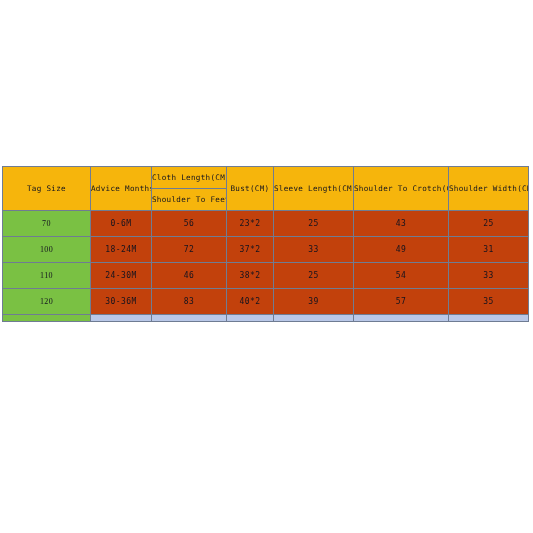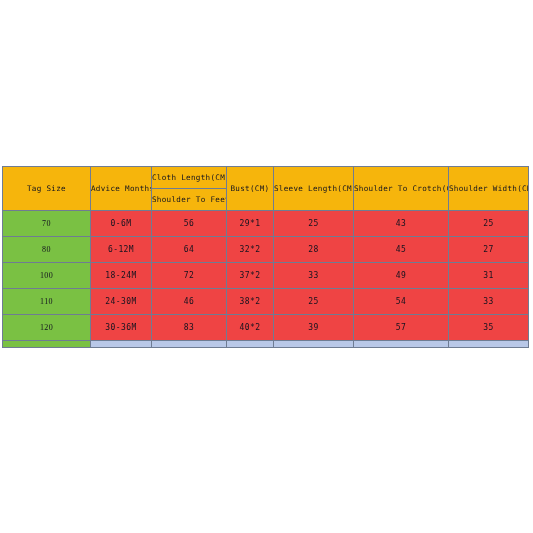--- a/index.html
+++ b/index.html
@@ -58,21 +58,21 @@
     line-height: 21px;
     text-align: center;
     white-space: nowrap;
   }
   td.split-cell .split-top {
     border-bottom: 1px solid #6f7c93;
   }
 
   
   tr.data-row td {
-    background: #ef4444;
+    background: #c2410c;
     height: 25px;
     font-size: 8px;
     letter-spacing: 0.4px;
   }
   tr.data-row td.tag-cell {
     background: #7ac143;
     font-family: Liberation Serif, serif;
   }
 
   
@@ -120,35 +120,26 @@
         <td>Bust(CM)</td>
         <td>Sleeve Length(CM)</td>
         <td>Shoulder To Crotch(CM)</td>
         <td>Shoulder Width(CM)</td>
       </tr>
 
       <tr class="data-row">
         <td class="tag-cell">70</td>
         <td>0-6M</td>
         <td>56</td>
-        <td>29*1</td>
+        <td>23*2</td>
         <td>25</td>
         <td>43</td>
         <td>25</td>
       </tr>
 
-      <tr class="data-row">
-        <td class="tag-cell">80</td>
-        <td>6-12M</td>
-        <td>64</td>
-        <td>32*2</td>
-        <td>28</td>
-        <td>45</td>
-        <td>27</td>
-      </tr>
 
 
       <tr class="data-row">
         <td class="tag-cell">100</td>
         <td>18-24M</td>
         <td>72</td>
         <td>37*2</td>
         <td>33</td>
         <td>49</td>
         <td>31</td>

